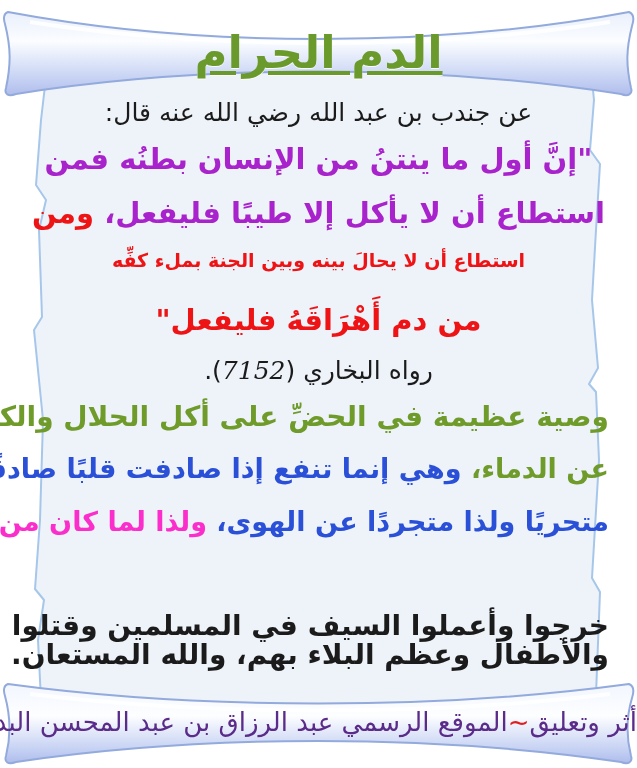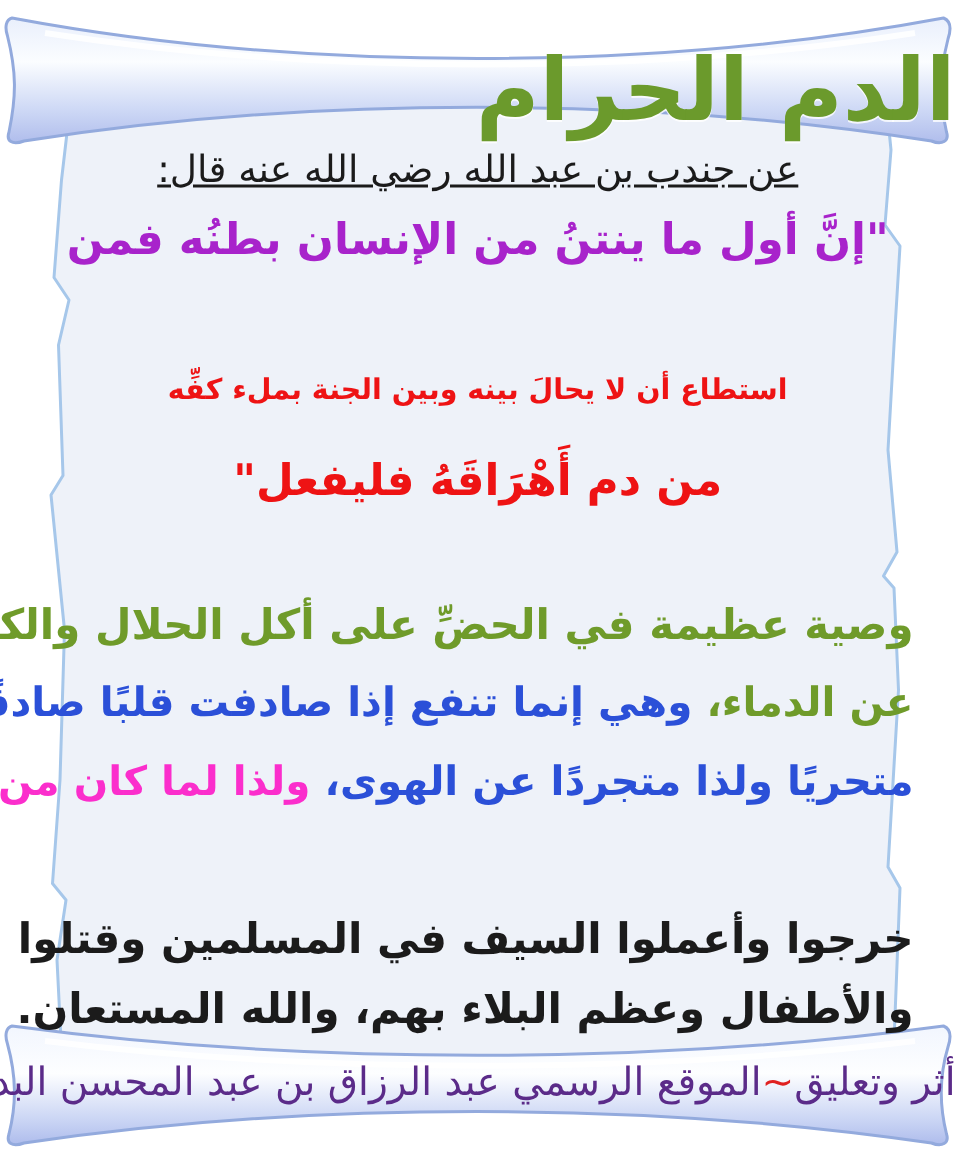--- a/index.html
+++ b/index.html
@@ -6,26 +6,27 @@
   #poster{
     position:relative;
     width:637px;height:768px;
     overflow:hidden;
     background:#ffffff;
     font-family:"DejaVu Sans",sans-serif;
   }
   #bg-svg{position:absolute;left:0;top:0;width:637px;height:768px;}
   .title{
     position:absolute;left:0;right:0;top:26px;
-    text-align:right;
-    font-size:58px;font-weight:bold;
+    text-align:center;
+    font-size:45px;font-weight:bold;
     color:#6b9a2c;
     letter-spacing:2px;
     text-shadow:0 1px 0 rgba(255,255,255,.8);
     direction:rtl;
+    text-decoration:underline;
   }
   .line{
     position:absolute;left:28px;right:28px;
     text-align:center;direction:rtl;
     white-space:nowrap;
     line-height:1.25;
   }
   .b{font-weight:bold;}
   .c-black{color:#1b1b1b;}
   .c-magenta{color:#a823cb;}
@@ -34,32 +35,32 @@
   .c-blue{color:#2b50d8;}
   .c-pink{color:#fb2ecc;}
   .c-purple{color:#5b2b89;}
   .c-tilde{color:#e02020;}
   .num-it{font-style:italic;font-family:"DejaVu Serif",serif;}
   .footer-line{
     position:absolute;left:0;right:0;top:707px;
     text-align:center;direction:rtl;
     font-size:26px;white-space:nowrap;
   }
-  .l1{top:97px;font-size:25px;text-decoration:underline;}
+  .l1{top:97px;font-size:25px;}
   .l2{top:141px;font-size:29px;}
   .l3{top:195px;font-size:29px;}
   .l4{top:249px;font-size:19px;}
   .l5{top:302px;font-size:29px;}
   .l6{top:355px;font-size:25px;}
   .l7{top:399px;font-size:28px;}
   .l8{top:452px;font-size:27px;}
   .l9{top:505px;font-size:27px;}
   .l10{top:557px;font-size:28px;}
   .l11{top:608px;font-size:28px;}
-  .l12{top:655px;font-size:28px;}
+  .l12{top:637px;font-size:28px;}
 </style>
 </head>
 <body>
 
 <div id="poster">
 
   <svg id="bg-svg" viewBox="0 0 637 768" aria-hidden="true">
     <defs>
       <linearGradient id="ribbonGrad" x1="0" y1="0" x2="0" y2="1">
         <stop offset="0" stop-color="#e9effc"></stop>
@@ -110,29 +111,35 @@
   <div class="title">الدم الحرام</div>
 
   <div class="line l1 c-black">
     <span>عن جندب بن عبد الله رضي الله عنه قال:</span>
   </div>
 
   <div class="line l2 b c-magenta">
     <span>"إنَّ أول ما ينتنُ من الإنسان بطنُه فمن</span>
   </div>
 
+  <div class="line l3 b">
+    <span class="c-magenta">استطاع أن لا يأكل إلا طيبًا فليفعل، </span><span class="c-red">ومن</span>
+  </div>
 
   <div class="line l4 b c-red">
     <span>استطاع أن لا يحالَ بينه وبين الجنة بملء كفِّه</span>
   </div>
 
   <div class="line l5 b c-red">
     <span>من دم أَهْرَاقَهُ فليفعل"</span>
   </div>
 
+  <div class="line l6 c-black">
+    <span>رواه البخاري (</span><span class="num-it">7152</span><span>).</span>
+  </div>
 
   <div class="line l7 b c-green">
     <span>وصية عظيمة في الحضِّ على أكل الحلال والكفِّ</span>
   </div>
 
   <div class="line l8 b">
     <span class="c-green">عن الدماء، </span><span class="c-blue">وهي إنما تنفع إذا صادفت قلبًا صادقًا</span>
   </div>
 
   <div class="line l9 b">

